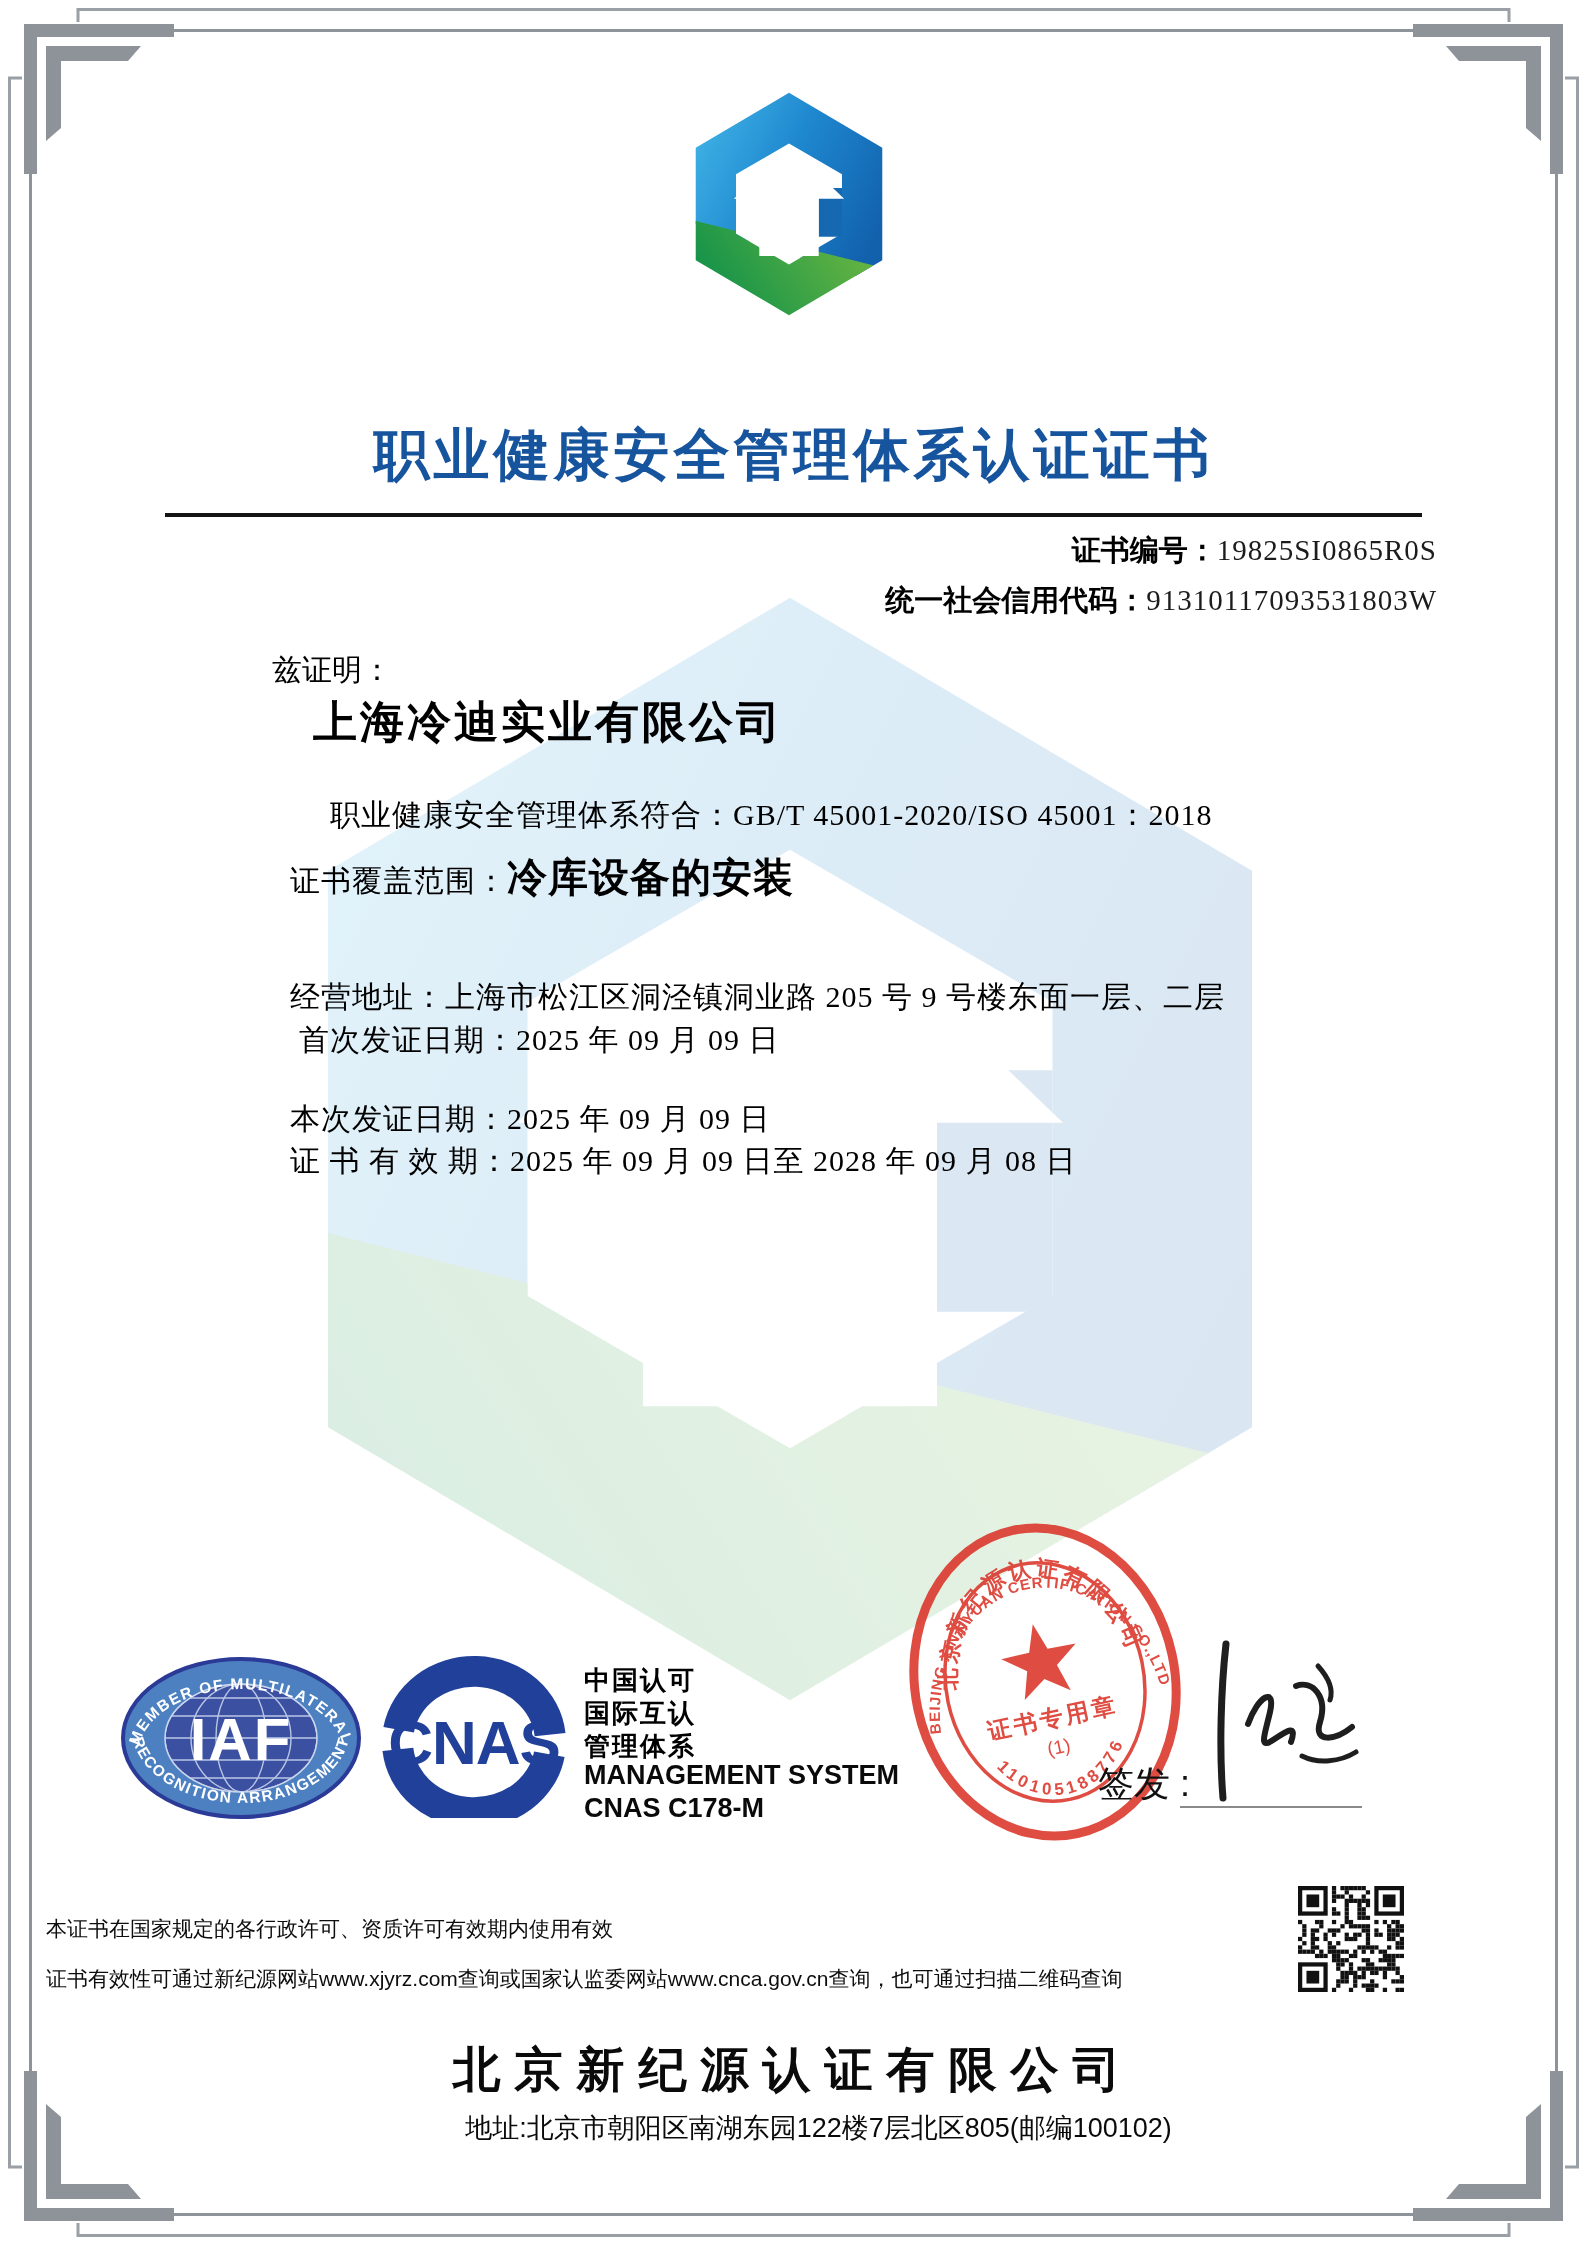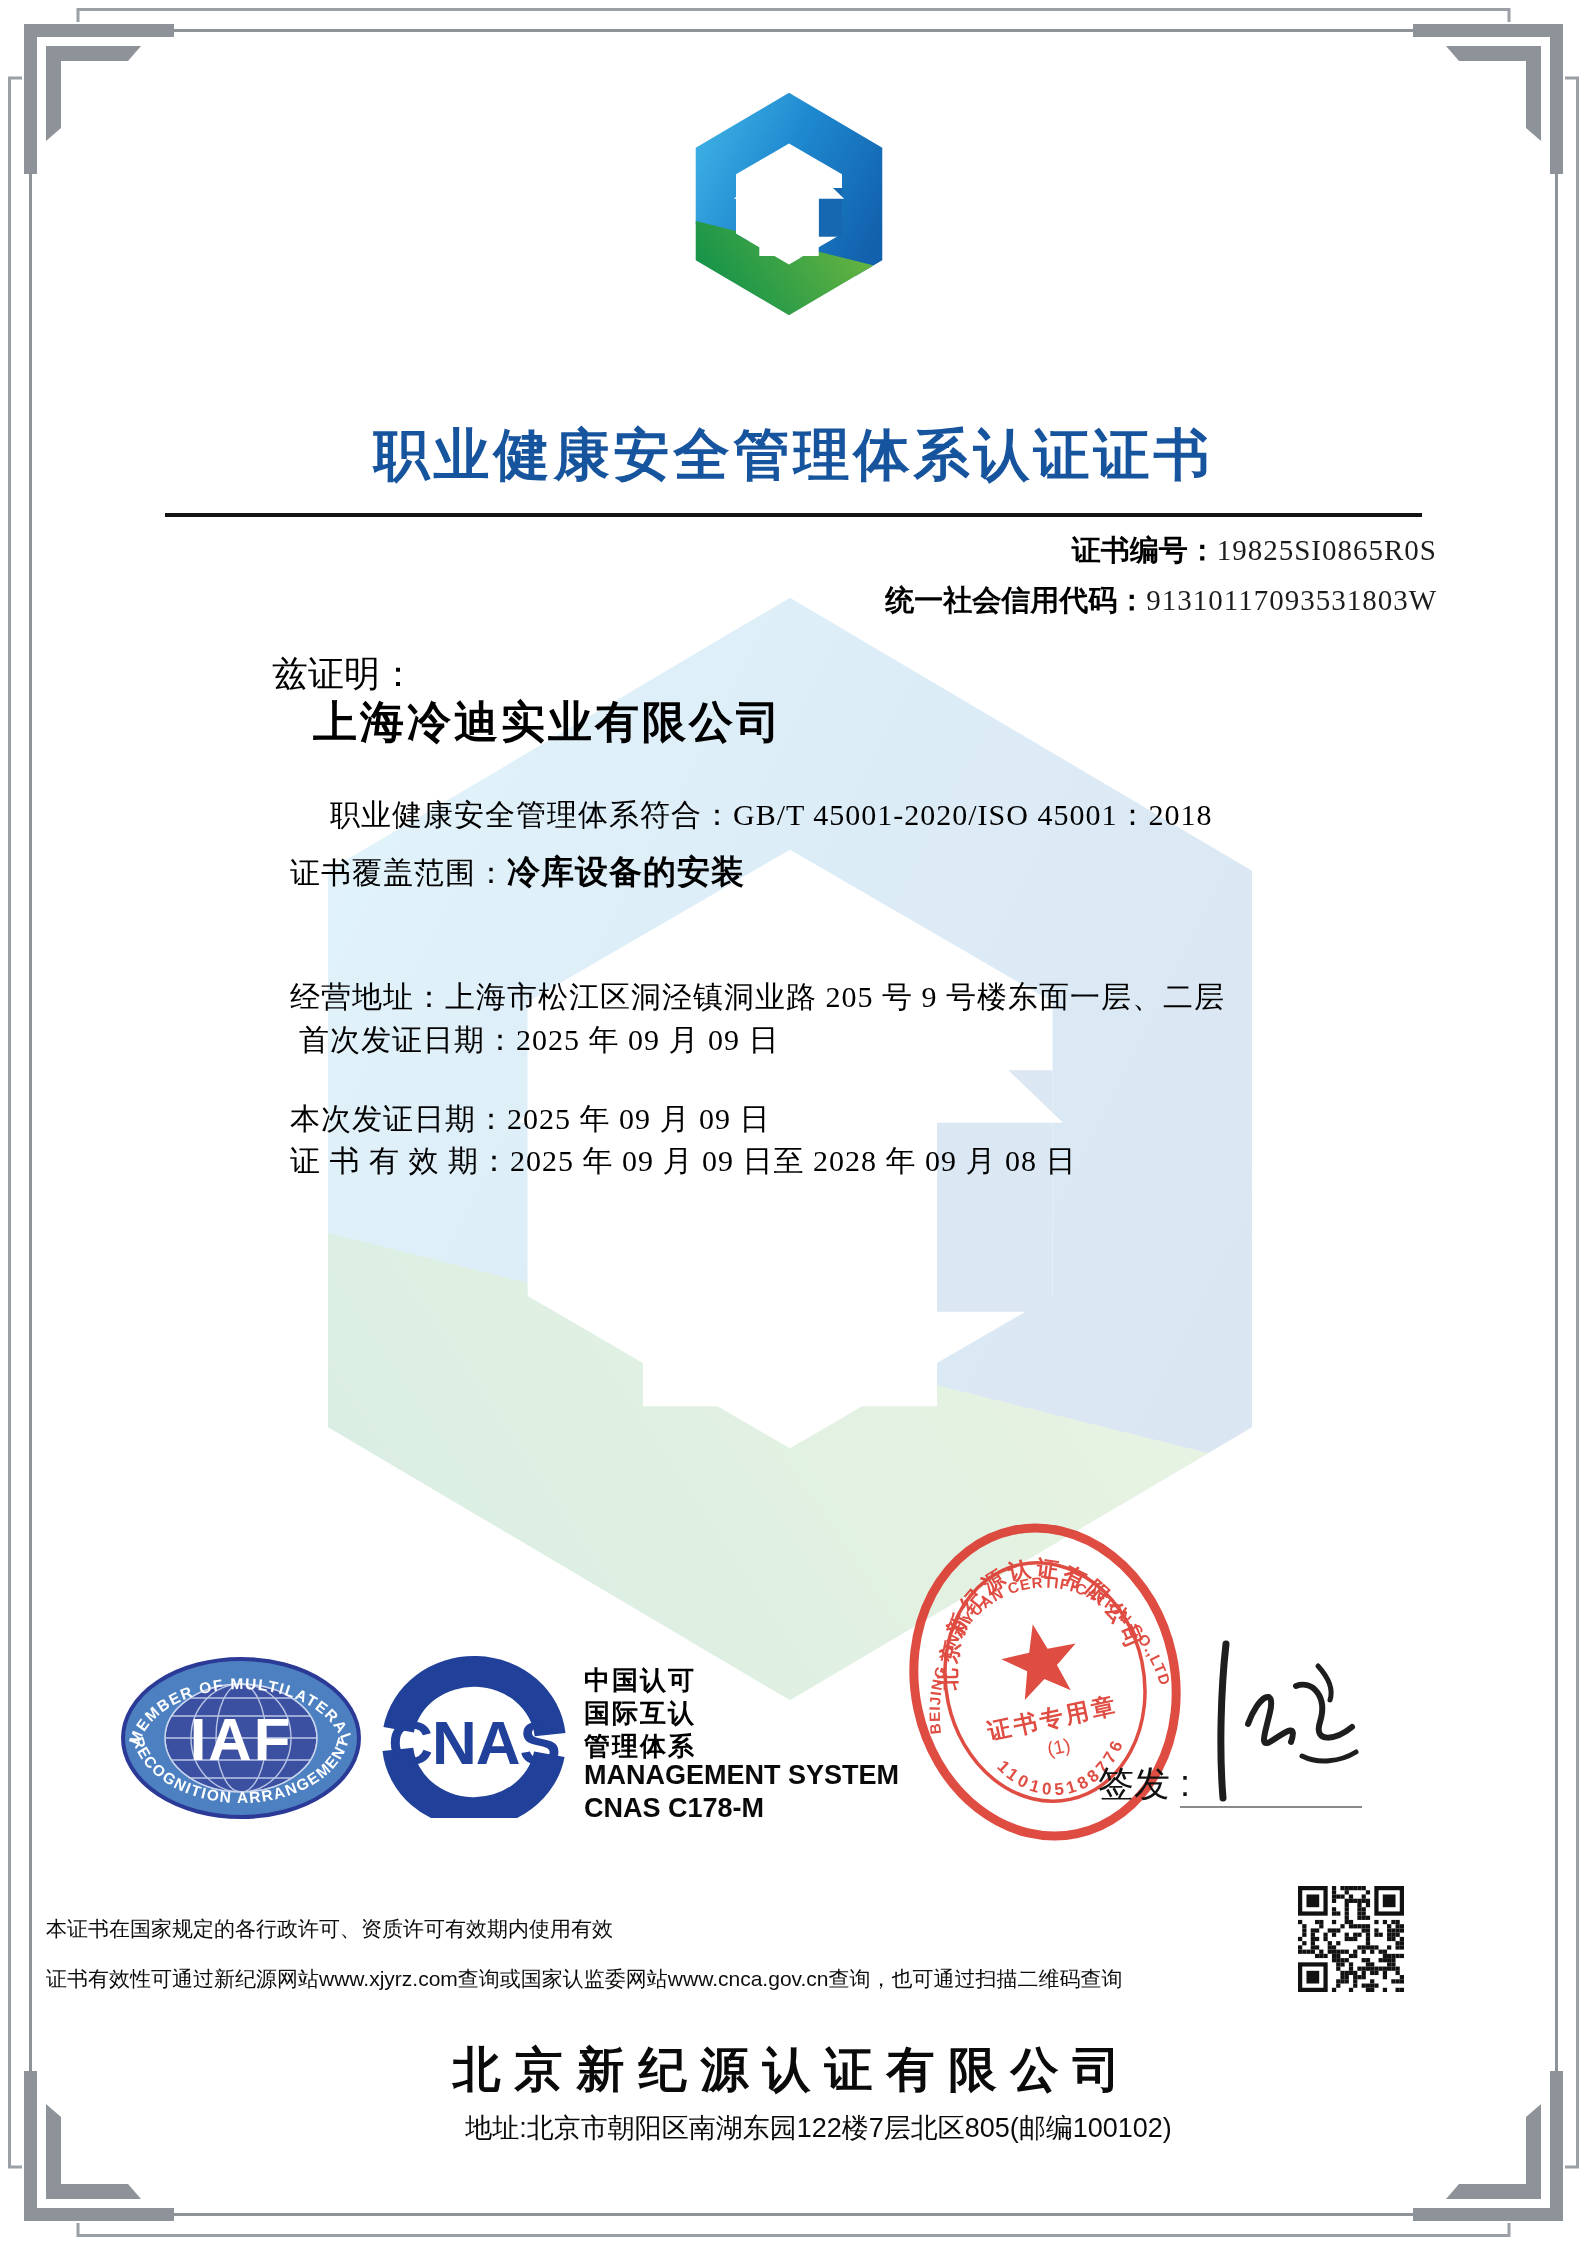--- a/index.html
+++ b/index.html
@@ -10,23 +10,23 @@
   .wm{position:absolute;left:265px;top:545px;opacity:.15;pointer-events:none;}
   .hlogo{position:absolute;left:683px;top:82px;}
   .title{position:absolute;left:0;top:418px;width:100%;text-align:center;
          font-family:"Liberation Sans","DejaVu Sans",sans-serif;
          font-weight:800;font-size:56px;letter-spacing:4px;color:#17549e;}
   .rule{position:absolute;left:165px;top:513px;width:1257px;height:4px;background:#141414;}
   .certline{position:absolute;right:150px;font-size:29px;text-align:right;}
   .certline .lb{font-weight:700;}
   .certline .val{font-weight:400;color:#1c1c1c;letter-spacing:1px;}
   .bodyline{position:absolute;left:290px;font-size:30px;letter-spacing:1px;}
-  .certify{position:absolute;left:272px;top:650px;font-size:36px;}
+  .certify{position:absolute;left:272px;top:650px;font-size:30px;}
   .company{position:absolute;left:313px;top:693px;font-size:44px;font-weight:600;letter-spacing:3px;}
-  .scope-val{font-weight:700;font-size:33px;}
+  .scope-val{font-weight:700;font-size:40px;}
   .accCN{position:absolute;left:584px;font-size:26px;font-weight:600;letter-spacing:2px;}
   .accEN{position:absolute;left:584px;font-family:"Liberation Sans","DejaVu Sans",sans-serif;
          font-size:27px;font-weight:700;color:#0a0a0a;}
   .signlabel{position:absolute;left:1098px;top:1760px;font-size:36px;
              font-family:"Liberation Sans","DejaVu Sans",sans-serif;color:#111;}
   .signline{position:absolute;left:1180px;top:1806px;width:182px;border-bottom:2px solid #8a8a8a;}
   .note{position:absolute;left:46px;font-size:21px;line-height:24px;
         font-family:"Liberation Sans","DejaVu Sans",sans-serif;color:#0d0d0d;}
   .footco{position:absolute;left:0;top:2038px;width:100%;text-align:center;
           font-family:"Liberation Sans","DejaVu Sans",sans-serif;

